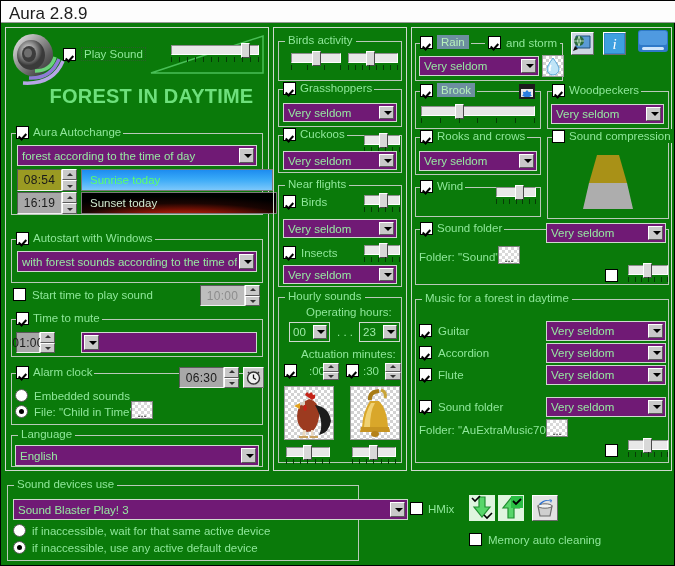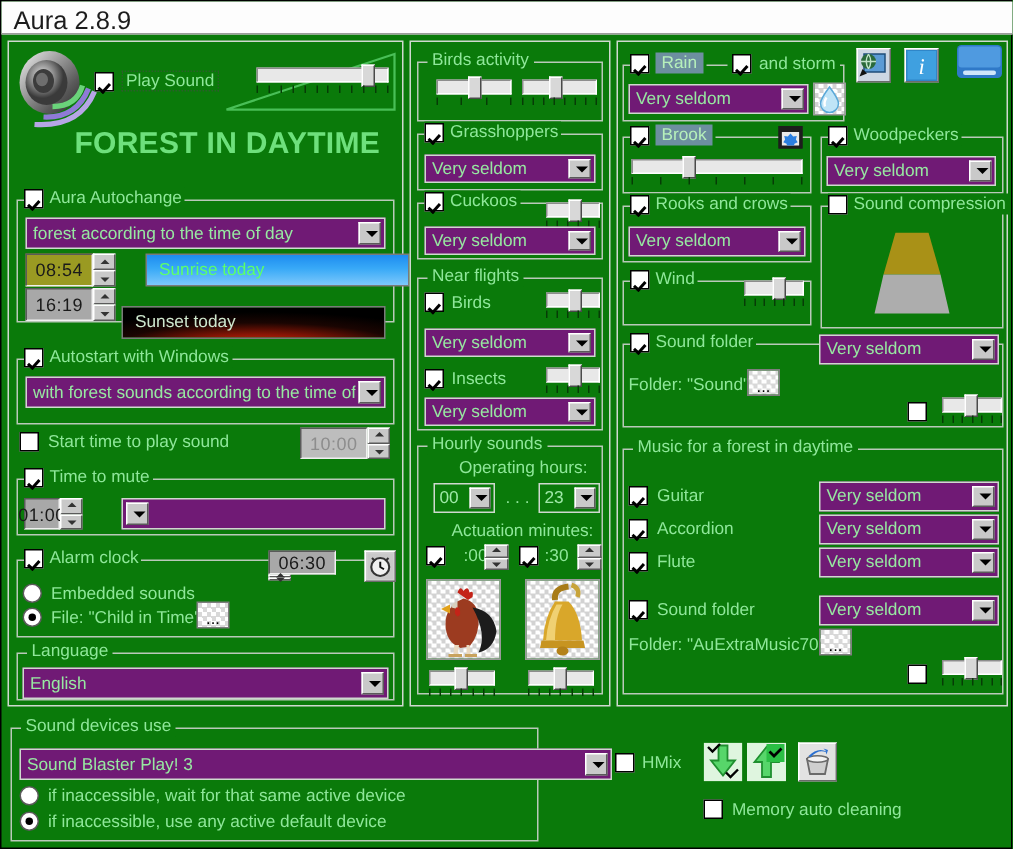--- a/index.html
+++ b/index.html
@@ -293,31 +293,31 @@
     <div class="txt">forest according to the time of day</div>
     <div class="arw"></div>
   </div>
   <div class="spin" style="left:16px;top:168px;width:62px;height:22px;">
     <div class="val yl" style="width:45px;">08:54</div>
     <div class="btns">
         <div class="up"></div>
         <div class="dn"></div>
       </div>
   </div>
-  <div class="sunbar rise" style="left:96px;top:168px;width:176px;height:22px;">
+  <div class="sunbar rise" style="left:80px;top:168px;width:192px;height:22px;">
     <span>Sunrise today</span>
   </div>
   <div class="spin" style="left:16px;top:191px;width:62px;height:22px;">
     <div class="val" style="width:45px;">16:19</div>
     <div class="btns">
         <div class="up"></div>
         <div class="dn"></div>
       </div>
   </div>
-  <div class="sunbar set" style="left:80px;top:203px;width:176px;height:22px;">
+  <div class="sunbar set" style="left:80px;top:191px;width:196px;height:22px;">
     <span>Sunset today</span>
   </div>
 
   <div class="grp" style="left:10px;top:238px;width:252px;height:44px;">
     <div class="capchk">
       <span class="cb on"></span>
       <span class="lbl">Autostart with Windows</span>
     </div>
   </div>
   <div class="combo" style="left:16px;top:250px;width:240px;height:21px;">
@@ -353,21 +353,21 @@
   <div class="combo" style="left:80px;top:331px;width:176px;height:21px;">
     <div class="arw"></div>
   </div>
 
   <div class="grp" style="left:10px;top:372px;width:252px;height:52px;">
     <div class="capchk">
       <span class="cb on"></span>
       <span class="lbl">Alarm clock</span>
     </div>
   </div>
-  <div class="spin" style="left:178px;top:366px;width:62px;height:32px;flex-direction:column;">
+  <div class="spin" style="left:178px;top:366px;width:62px;height:21px;">
     <div class="val" style="width:45px;">06:30</div>
     <div class="btns">
         <div class="up"></div>
         <div class="dn"></div>
       </div>
   </div>
   <div class="iconbtn" style="left:242px;top:366px;width:21px;height:21px;background:#d0d0d0;">
     <svg width="19" height="19" viewBox="0 0 19 19">
       <rect x="1" y="1" width="17" height="17" fill="#c9c9c9"></rect>
       <circle cx="9.5" cy="10" r="6" fill="#f0f0f0" stroke="#333" stroke-width="1.4"></circle>

